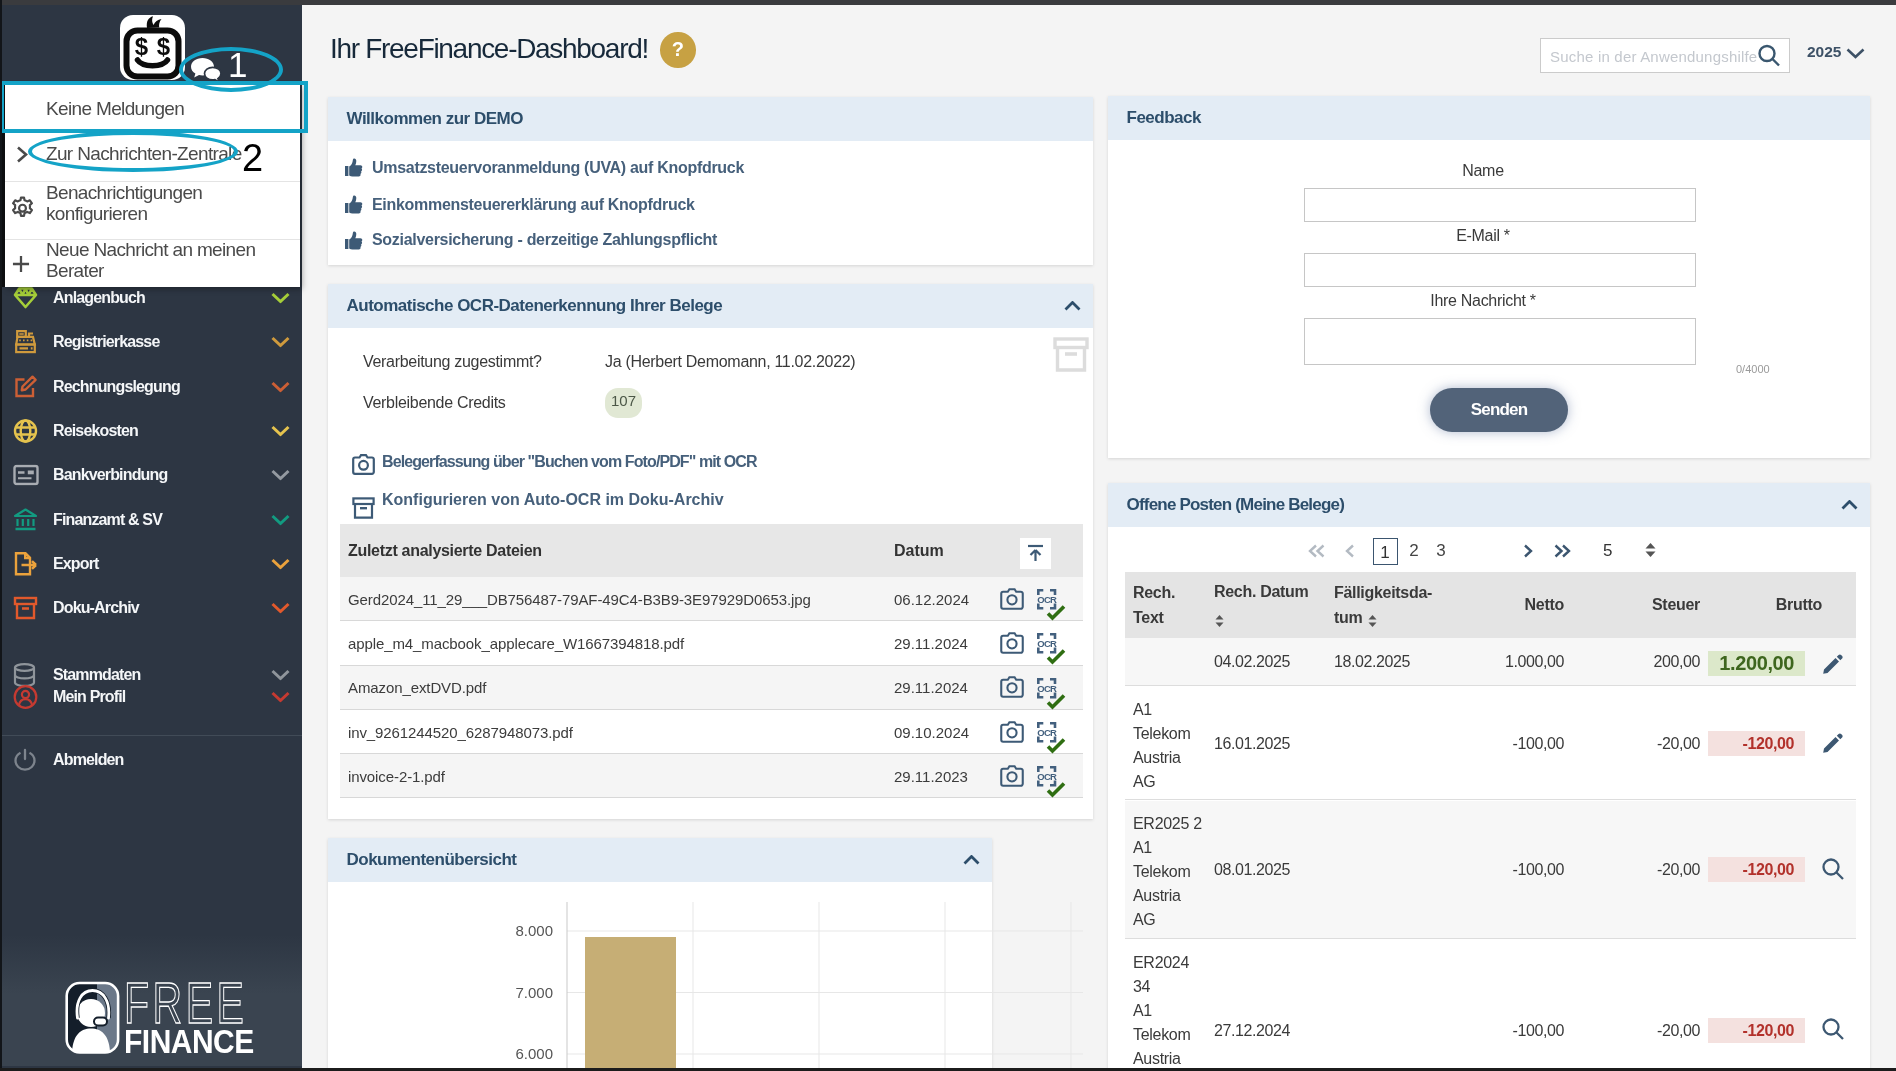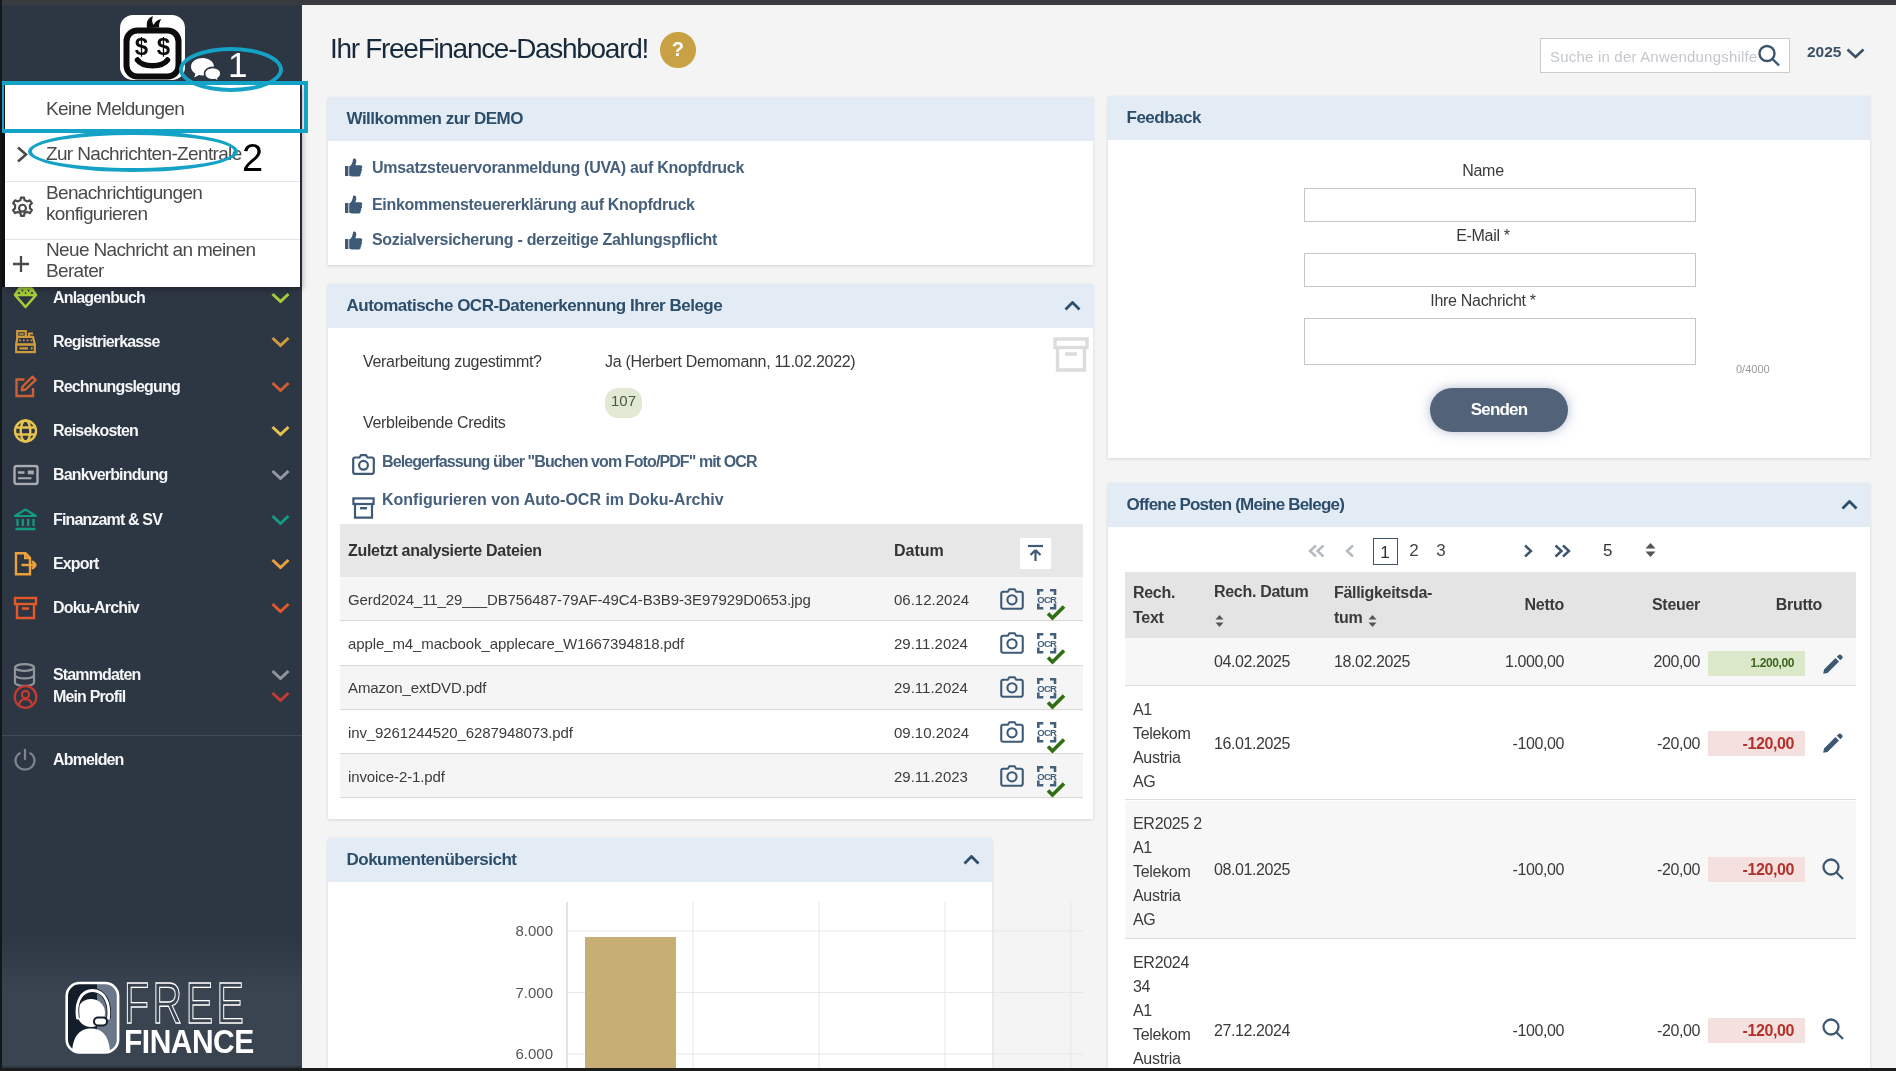--- a/index.html
+++ b/index.html
@@ -39,21 +39,21 @@
   .fname { position:absolute; left:8px; top:50%; transform:translateY(-50%); letter-spacing:-0.1px; white-space:nowrap; }
   .fdate { position:absolute; left:554px; top:50%; transform:translateY(-50%); }
   .fcam { position:absolute; left:660px; top:50%; transform:translateY(-50%); }
   .focr { position:absolute; left:697px; top:12px; }
   .oc1 { left:8px; font-size:16px; color:#3a3a3a; letter-spacing:-0.3px; line-height:24.2px; }
   .oc2 { left:89px; top:15px; font-size:16px; color:#3a3a3a; letter-spacing:-0.4px; }
   .oc3 { left:209px; top:15px; font-size:16px; color:#3a3a3a; letter-spacing:-0.4px; }
   .oc4 { left:320px; top:15px; width:119px; text-align:right; font-size:16px; color:#3a3a3a; letter-spacing:-0.4px; }
   .oc5 { left:460px; top:15px; width:115px; text-align:right; font-size:16px; color:#3a3a3a; letter-spacing:-0.4px; }
   .ocb { left:583px; top:13.5px; width:97px; }
-  .bpos { display:block; height:25px; background:#dce8ca; color:#3e661e; font-weight:700; font-size:12px; line-height:25px; text-align:right; padding-right:11px; letter-spacing:-0.4px; }
+  .bpos { display:block; height:25px; background:#dce8ca; color:#3e661e; font-weight:700; font-size:20px; line-height:25px; text-align:right; padding-right:11px; letter-spacing:-0.4px; }
   .bneg { display:block; height:25px; background:#f4e1df; color:#b2312b; font-weight:700; font-size:16px; line-height:25px; text-align:right; padding-right:11px; letter-spacing:-0.4px; }
   .oci { left:696px; top:12px; }
 </style>
 </head>
 <body>
 <div class="topbar"></div>
 
 <div class="sidebar">
   <div class="sfoot"></div>
   <div class="logo-sq">
@@ -283,21 +283,21 @@
         <path d="M1.5 8.5 L8.5 1.5 L15.5 8.5"></path>
       </svg>
   </div>
   <svg class="abs" style="right:4px;top:53px;" width="36" height="35" viewBox="0 0 36 35" fill="none" stroke="#dcdcdc" stroke-width="3.4">
       <rect x="2" y="2" width="32" height="8.5"></rect>
       <path d="M4.5 10.5 V33 H31.5 V10.5"></path>
       <path d="M12 17 H24" stroke-width="3.6"></path>
     </svg>
   <div class="txt abs" style="left:35px;top:69px;">Verarbeitung zugestimmt?</div>
   <div class="txt abs" style="left:277px;top:69px;">Ja (Herbert Demomann, 11.02.2022)</div>
-  <div class="txt abs" style="left:35px;top:110px;margin-top:20px;">Verbleibende Credits</div>
+  <div class="txt abs" style="left:35px;top:110px;">Verbleibende Credits</div>
   <div class="abs" style="left:277px;top:104px;height:30px;border-radius:13px;background:#e1e8d4;color:#4c5747;font-size:15px;line-height:26px;padding:0 6px;">107</div>
   <svg class="abs" style="left:24px;top:170px;" width="23" height="21" viewBox="0 0 23 21" fill="none" stroke="#3d5a76" stroke-width="2.2">
       <path d="M7.5 3.5 L9 1.2 H14 L15.5 3.5 H20 A1.8 1.8 0 0 1 21.8 5.3 V18 A1.8 1.8 0 0 1 20 19.8 H3 A1.8 1.8 0 0 1 1.2 18 V5.3 A1.8 1.8 0 0 1 3 3.5 Z"></path>
       <circle cx="11.5" cy="11.3" r="4.4"></circle>
     </svg>
   <div class="navlink abs" style="left:54px;top:169px;letter-spacing:-0.9px;">Belegerfassung über "Buchen vom Foto/PDF" mit OCR</div>
   <svg class="abs" style="left:24px;top:213px;" width="23" height="22" viewBox="0 0 23 22" fill="none" stroke="#3d5a76" stroke-width="2.2">
       <rect x="1.4" y="1.4" width="20.2" height="5.6"></rect>
       <path d="M3 7 V20.6 H20 V7"></path>
       <path d="M8 11.2 H15" stroke-width="2.4"></path>

